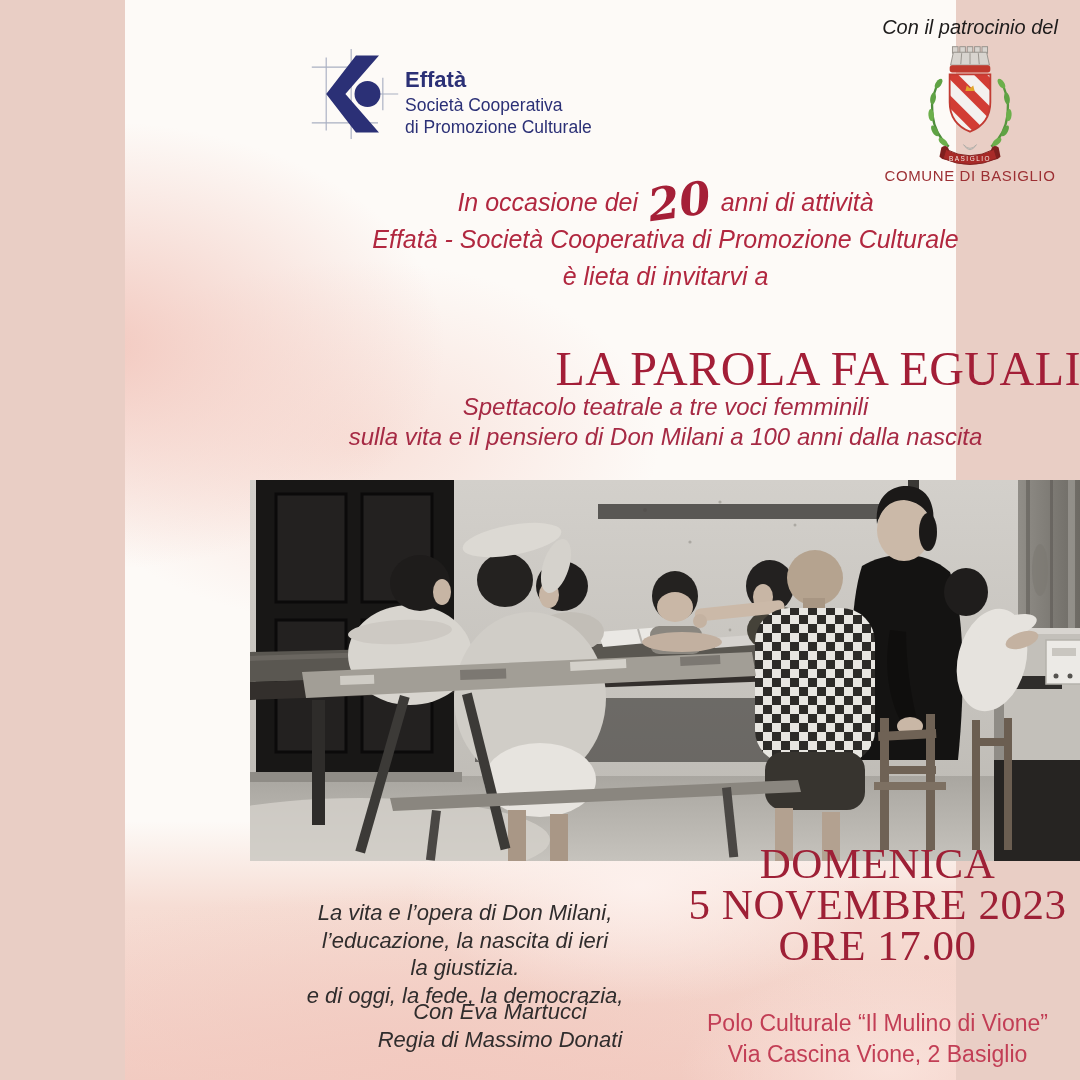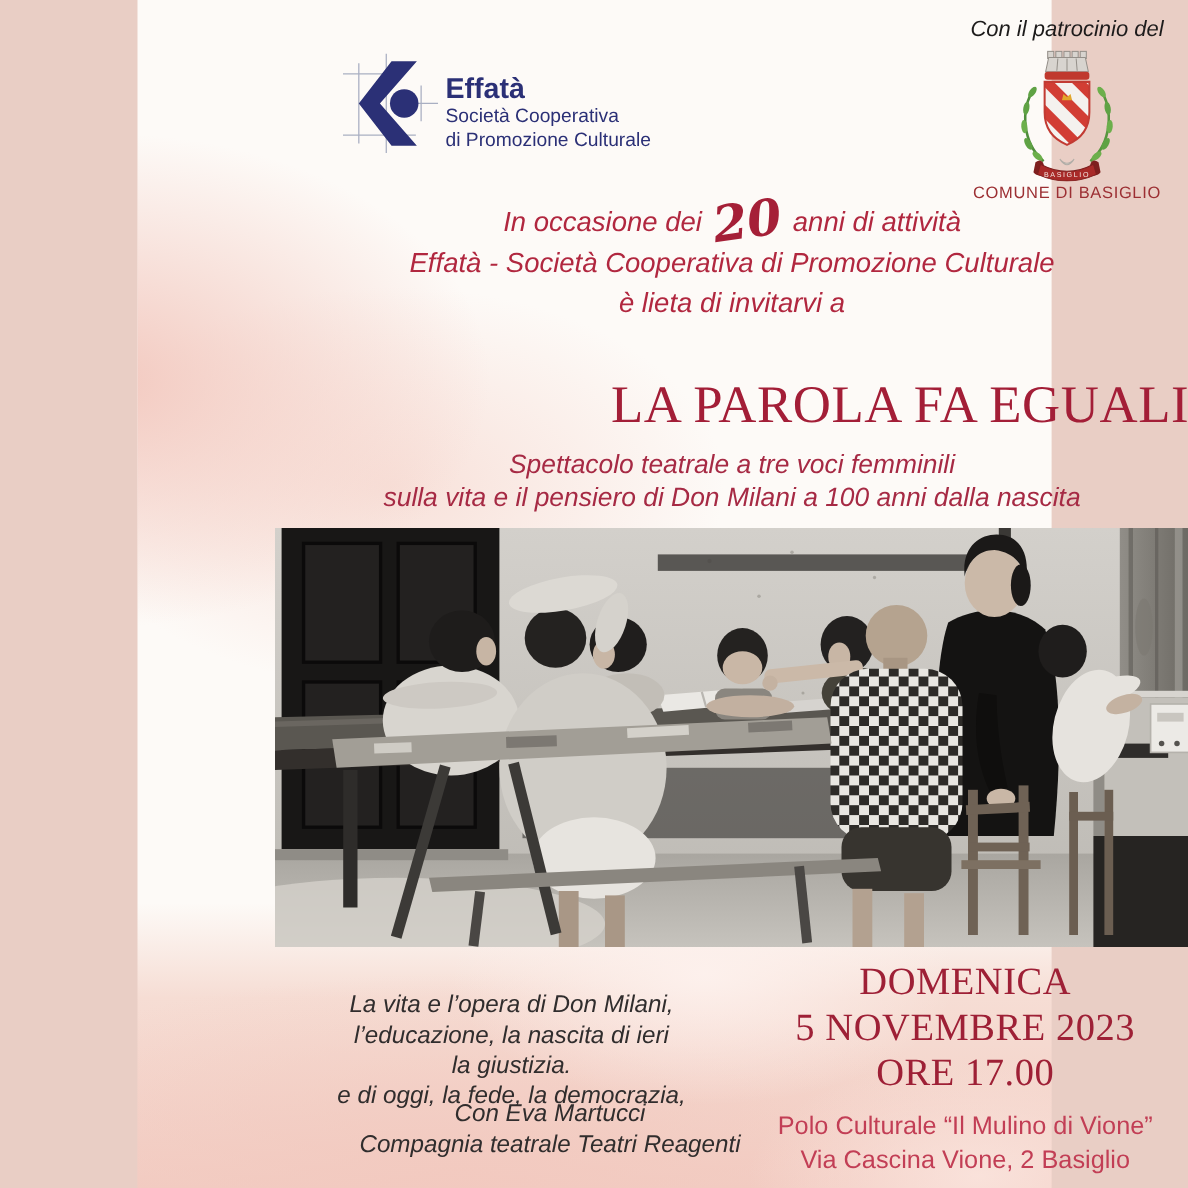--- a/index.html
+++ b/index.html
@@ -17,48 +17,48 @@
       radial-gradient(ellipse 300px 150px at 92% 99%, rgba(250,228,221,.9), rgba(250,228,221,0) 70%),
       radial-gradient(ellipse 520px 330px at -4% 32%, rgba(242,198,188,.95), rgba(242,198,188,0) 68%),
       radial-gradient(ellipse 430px 260px at 28% 41%, rgba(247,220,212,.85), rgba(247,220,212,0) 70%),
       radial-gradient(ellipse 700px 260px at 35% 100%, rgba(242,201,191,.9), rgba(242,201,191,0) 75%),
       linear-gradient(180deg,#fdfaf7 0%,#fdfaf7 76%,#f6ddd4 84%,#f2cdc3 100%);
   }
   .abs{position:absolute;}
   
   .logo-icon{left:182px;top:46px;width:96px;height:96px;}
   .logo-text{left:280px;top:66px;color:#2b3076;}
-  .logo-name{font-size:26px;font-weight:bold;line-height:28px;}
+  .logo-name{font-size:22px;font-weight:bold;line-height:28px;}
   .logo-sub{font-size:17.5px;font-weight:normal;line-height:22px;}
   .patronage{left:710px;top:16px;width:270px;text-align:center;}
   .patronage-label{font-size:20px;font-style:italic;color:#1d1b1b;}
   .crest{margin:4px auto 0 auto;display:block;}
   .municipality{font-size:15px;letter-spacing:.6px;color:#9c2f33;margin-top:2px;}
   
   .intro{left:125px;top:184px;width:831px;text-align:center;color:#b1273f;
          font-style:italic;font-size:25px;line-height:37px;}
   .big-num{
     display:inline-block;font-family:"DejaVu Serif",serif;font-weight:bold;font-style:italic;
     font-size:45px;color:#a51f37;transform:rotate(-8deg);margin:0 10px;vertical-align:-6px;line-height:0;
   }
   
   .title{left:125px;top:326px;width:831px;text-align:right;
          font-family:"Liberation Serif",serif;font-size:48px;letter-spacing:.5px;color:#a31e37;margin-top:15px;}
   .subtitle{left:125px;top:392px;width:831px;text-align:center;
-            font-style:italic;font-size:24px;line-height:30px;color:#a62a44;margin-top:16px;}
+            font-style:italic;font-size:24px;line-height:30px;color:#a62a44;}
   
   .photo{left:125px;top:480px;width:831px;height:381px;}
   
   .description{left:140px;top:878px;width:400px;text-align:center;
                font-style:italic;font-size:22px;line-height:27.5px;color:#302d2d;margin-top:21px;}
   .credits{left:165px;top:998px;width:420px;text-align:center;
            font-style:italic;font-size:22px;line-height:27.5px;color:#302d2d;}
   
-  .event-block{left:555px;top:872px;width:395px;text-align:center;
-               font-family:"Liberation Serif",serif;font-size:35px;line-height:41px;
+  .event-block{left:555px;top:843px;width:395px;text-align:center;
+               font-family:"Liberation Serif",serif;font-size:43px;line-height:41px;
                letter-spacing:.5px;color:#9e2036;}
   .venue{left:555px;top:1008px;width:395px;text-align:center;
          font-size:23px;line-height:31px;color:#c23e55;}
 </style>
 </head>
 <body>
 
 <div class="poster">
   <div class="card">
 
@@ -315,21 +315,21 @@
     </svg>
 
     <div class="abs description">
       <div>La vita e l’opera di Don Milani,</div>
       <div>l’educazione, la nascita di ieri</div>
       <div>la giustizia.</div>
       <div>e di oggi, la fede, la democrazia,</div>
     </div>
     <div class="abs credits">
       <div>Con Eva Martucci</div>
-      <div>Compagnia teatrale Teatri Reagenti</div>
+      <div>Regia di Massimo Donati</div>
     </div>
 
     <div class="abs event-block">
       <div>DOMENICA</div>
       <div>5 NOVEMBRE 2023</div>
       <div>ORE 17.00</div>
     </div>
     <div class="abs venue">
       <div>Polo Culturale “Il Mulino di Vione”</div>
       <div>Via Cascina Vione, 2 Basiglio</div>

